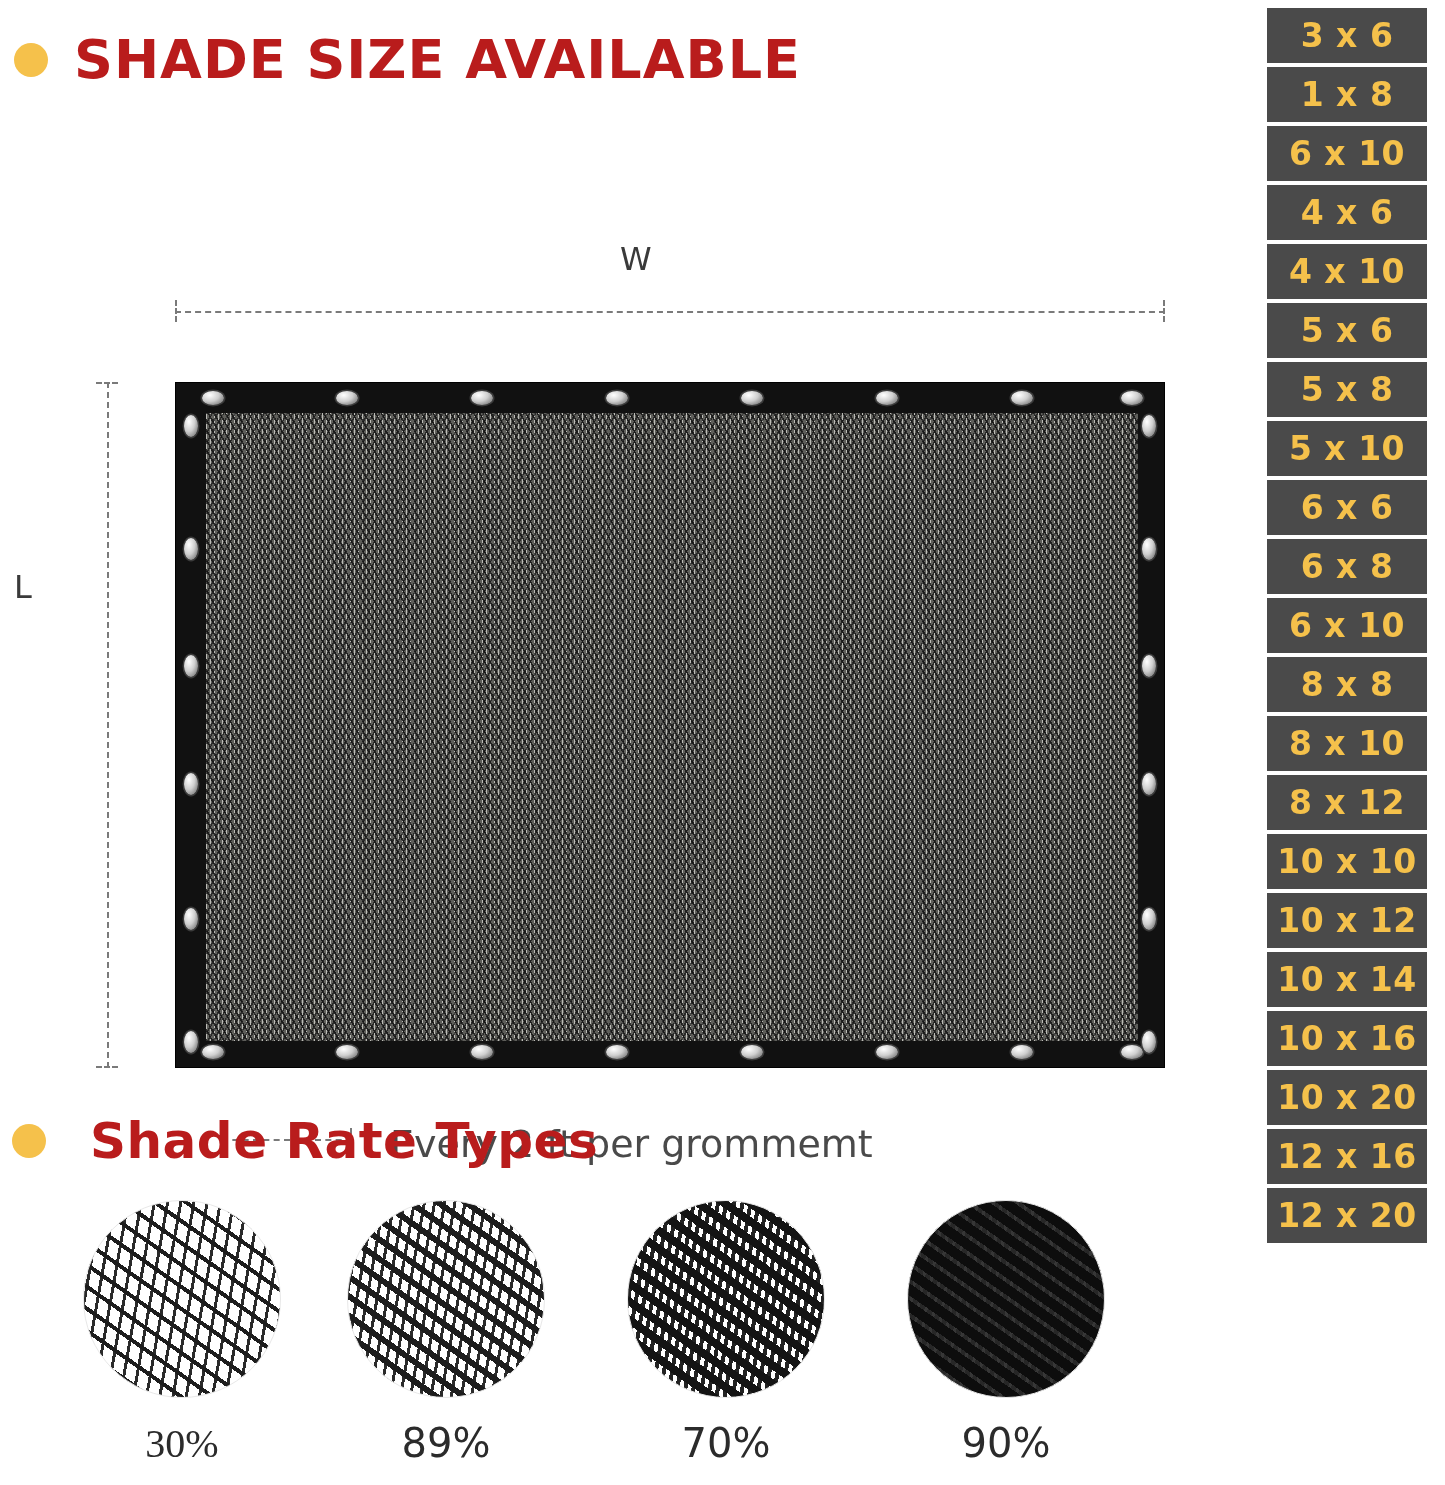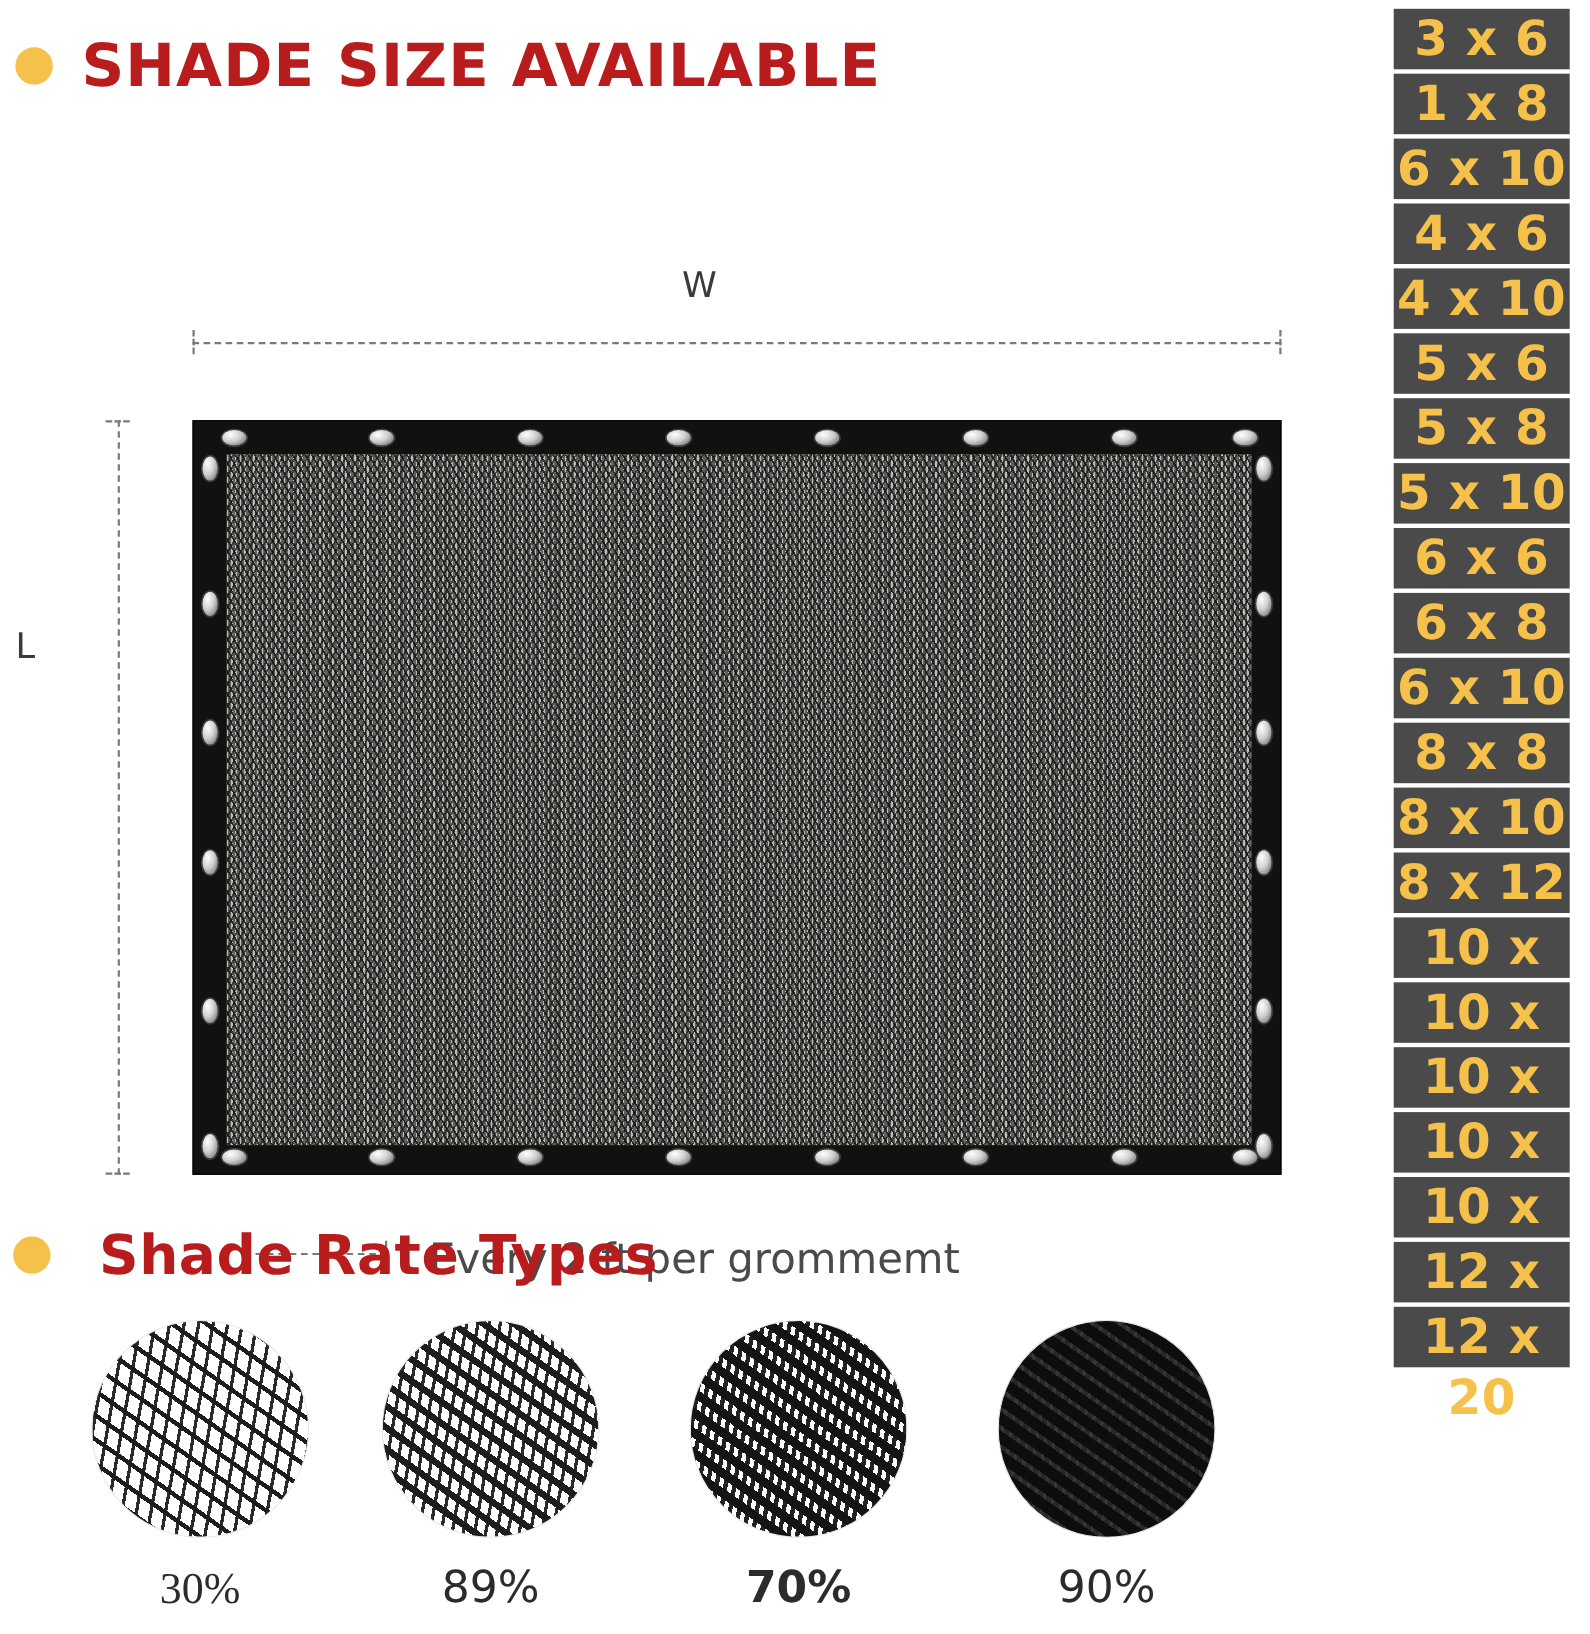--- a/index.html
+++ b/index.html
@@ -250,21 +250,21 @@
     right: 18px;
     top: 8px;
     width: 160px;
     display: flex;
     flex-direction: column;
     gap: 4px;
   }
   .size-chip {
     background: #4a4a4a;
     color: #f5c14b;
-    font-size: 44px;
+    font-size: 33px;
     font-weight: bold;
     text-align: center;
     line-height: 55px;
     height: 55px;
     letter-spacing: 0.5px;
   }
 </style>
 </head>
 <body>
 
@@ -341,21 +341,21 @@
 
 <div class="rates">
   <div class="rate-item r30" style="left:72px; top:0;font-family:Liberation Serif, serif;">
     <div class="rate-circle"></div>
     <div class="rate-label">30%</div>
   </div>
   <div class="rate-item r50" style="left:336px; top:0;">
     <div class="rate-circle"></div>
     <div class="rate-label">89%</div>
   </div>
-  <div class="rate-item r70" style="left:616px; top:0;font-weight:bold;">
+  <div class="rate-item r70" style="left:616px; top:0;">
     <div class="rate-circle"></div>
     <div class="rate-label">70%</div>
   </div>
   <div class="rate-item r90" style="left:896px; top:0;">
     <div class="rate-circle"></div>
     <div class="rate-label">90%</div>
   </div>
 </div>
 
 <div class="size-list">

